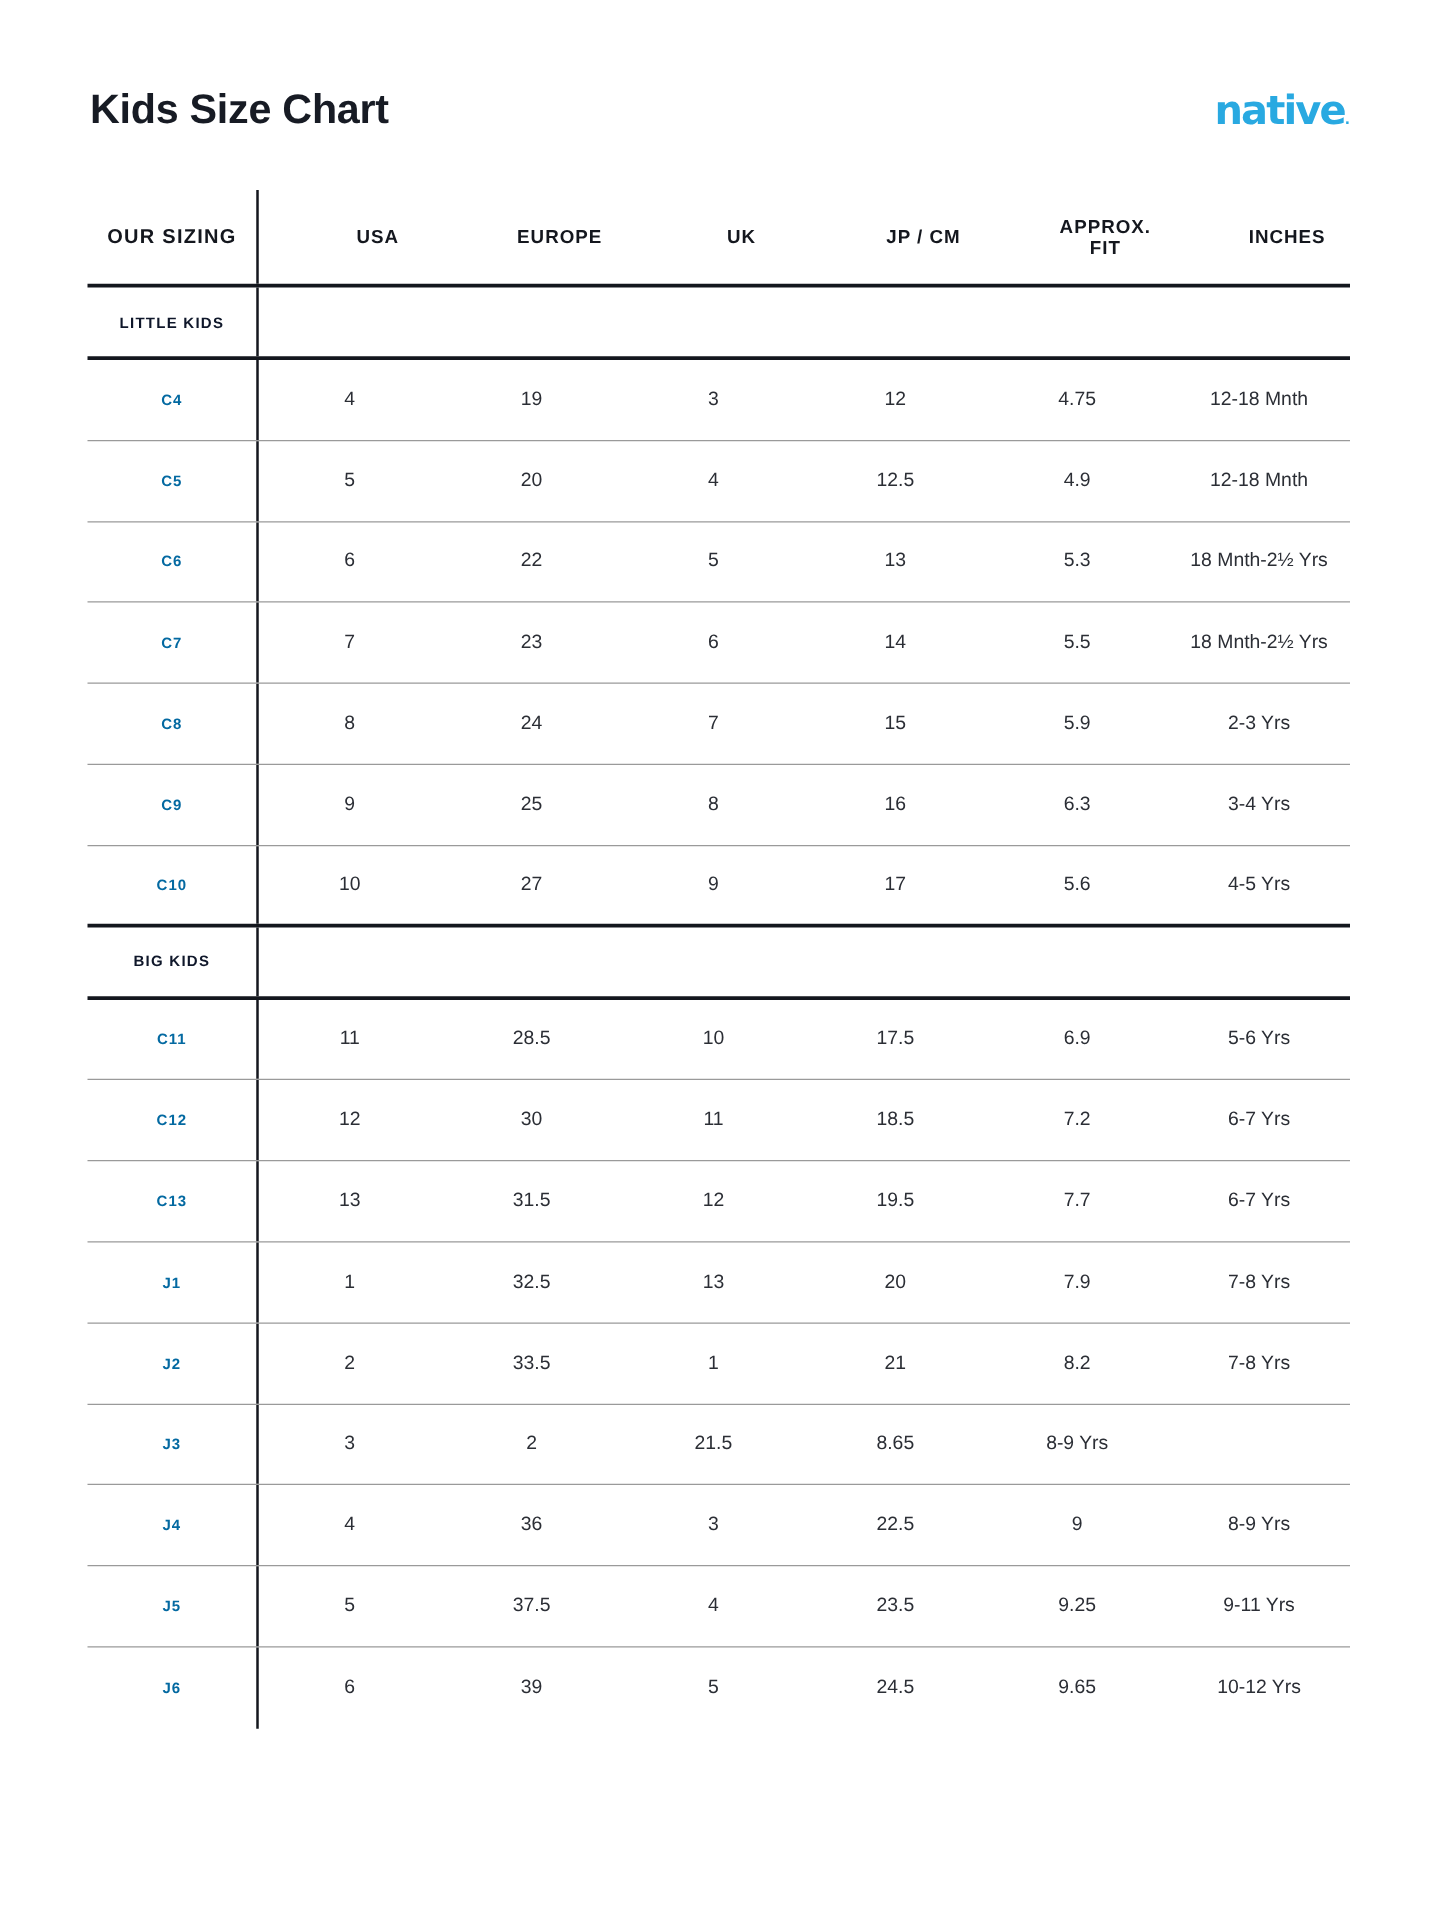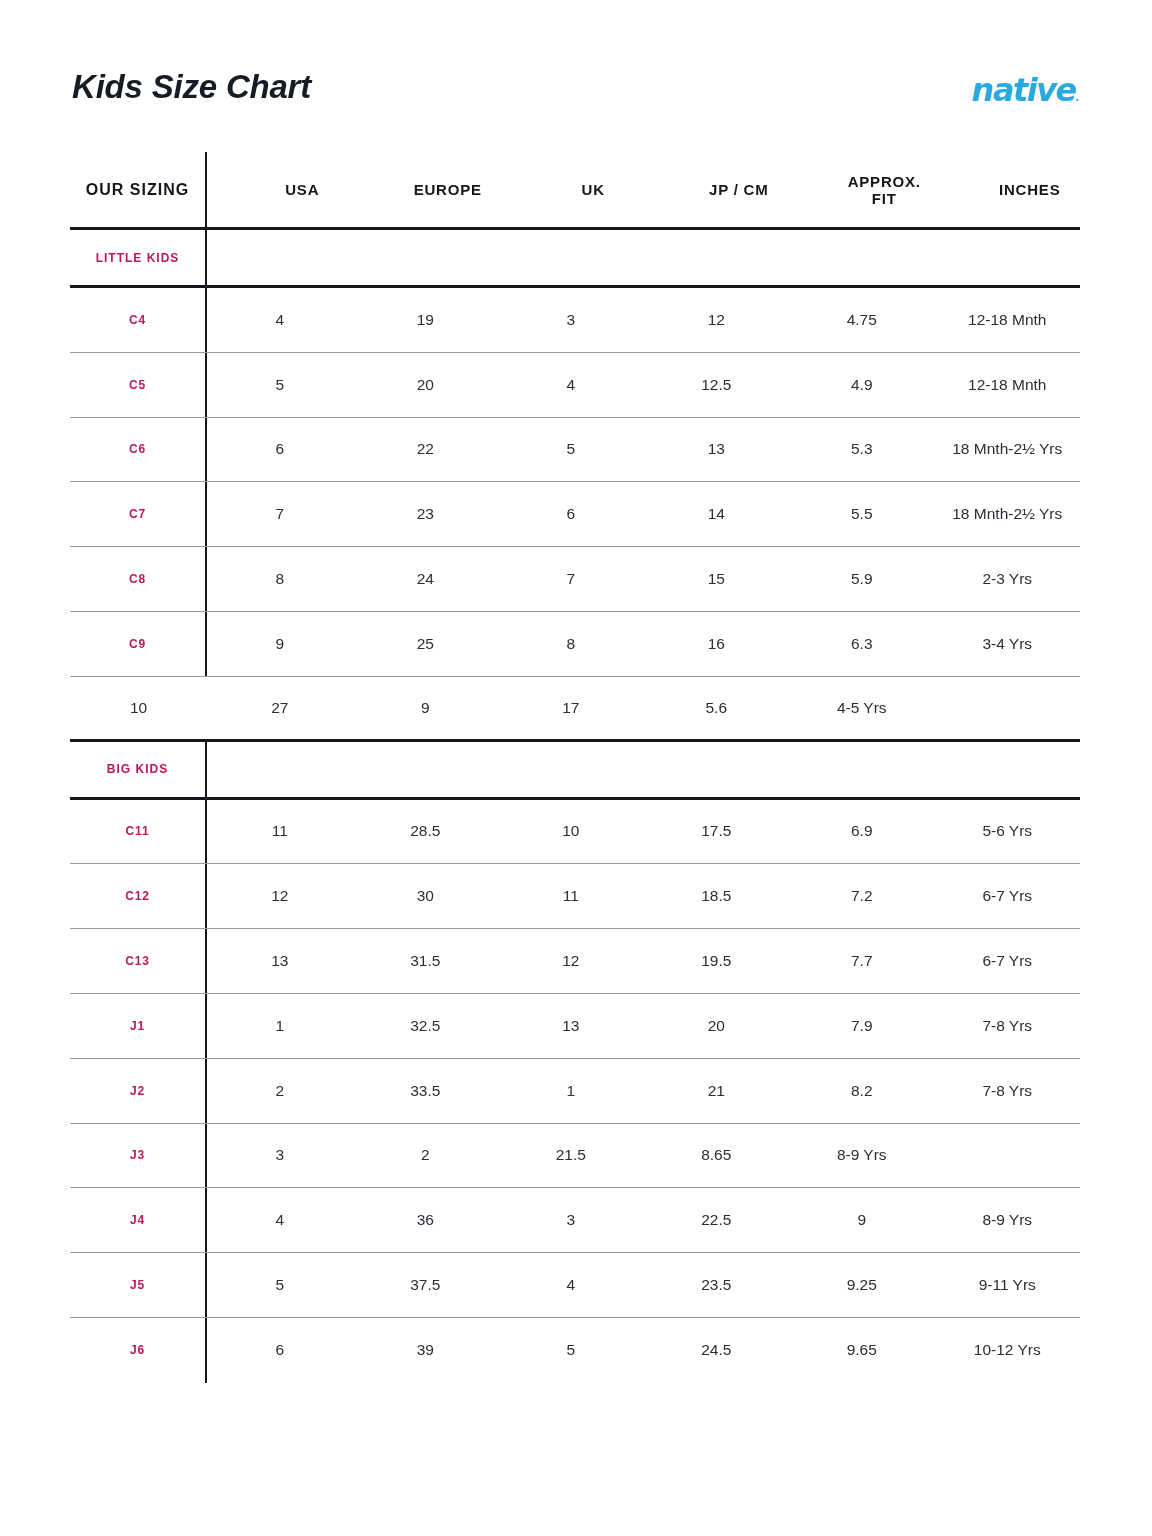--- a/index.html
+++ b/index.html
@@ -14,22 +14,21 @@
   }
 
   
   .page-header {
     position: absolute;
     left: 72px;
     top: 68px;
     width: 1008px;
     display: flex;
     justify-content: space-between;
-    align-items: flex-end;
-    font-style: italic;
+    align-items: flex-start;
   }
   .page-title {
     font-size: 33px;
     font-weight: 600;
     letter-spacing: -0.2px;
     color: #171b24;
   }
   .brand-logo {
     font-family: "DejaVu Sans", sans-serif;
     font-size: 32px;
@@ -83,27 +82,27 @@
   .col-header-small {
     font-size: 16px;
     font-weight: 700;
     letter-spacing: 1px;
     color: #14171e;
   }
   .section-label {
     font-size: 12px;
     font-weight: 700;
     letter-spacing: 1px;
-    color: #be185d;
+    color: #0f172a;
   }
   .size-label {
     font-size: 12px;
     font-weight: 700;
     letter-spacing: 0.8px;
-    color: #be185d;
+    color: #0369a1;
   }
   .cell-value {
     font-size: 15.5px;
     font-weight: 400;
     color: #2b2e35;
   }
   .section-spacer { grid-column: 2 / 8; }
 </style>
 </head>
 <body>
@@ -278,20 +277,23 @@
       <span class="cell-value">16</span>
     </div>
     <div class="tcell">
       <span class="cell-value">6.3</span>
     </div>
     <div class="tcell">
       <span class="cell-value">3-4 Yrs</span>
     </div>
   </div>
       <div class="trow data-row before-section">
+    <div class="tcell c0">
+      <span class="size-label">C10</span>
+    </div>
     <div class="tcell">
       <span class="cell-value">10</span>
     </div>
     <div class="tcell">
       <span class="cell-value">27</span>
     </div>
     <div class="tcell">
       <span class="cell-value">9</span>
     </div>
     <div class="tcell">

